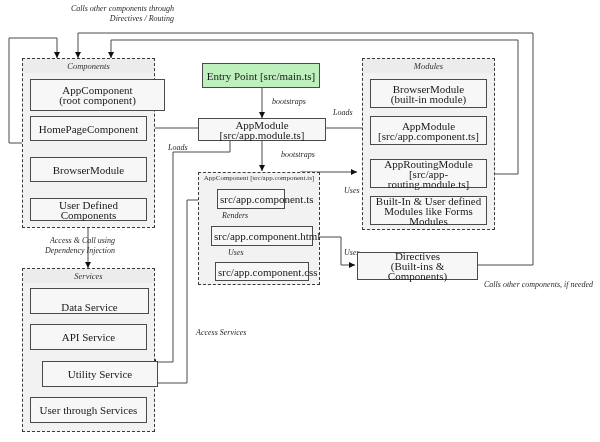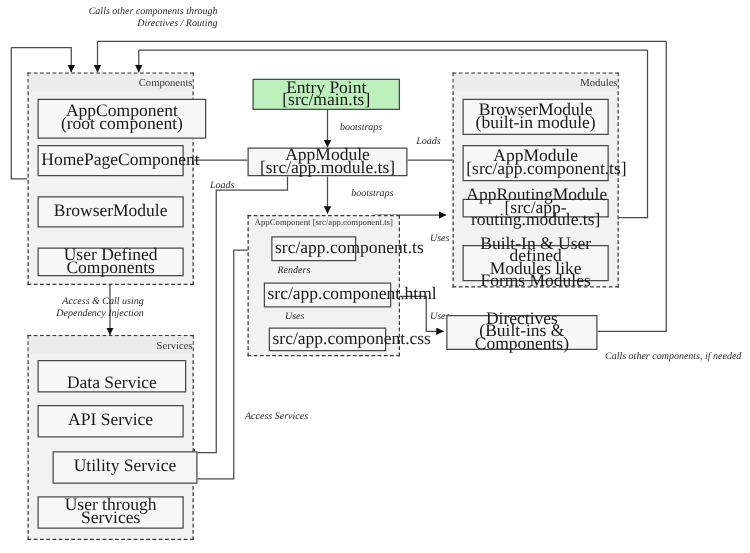--- a/index.html
+++ b/index.html
@@ -14,36 +14,37 @@
   
   .group{
     position:absolute;
     border:1px dashed #3a3a3a;
     background:#f2f2f2;
     box-sizing:border-box;
   }
   .group-title{
     position:absolute;left:0;right:0;top:0;
     height:14px;line-height:14px;
-    text-align:right;
+    text-align:center;
     font-size:8.5px;
     color:#333;
     background:#ececec;
     border-bottom:0;
+    font-style:italic;
   }
 
   
   .box{
     position:absolute;
     box-sizing:border-box;
     border:1px solid #4a4a4a;
     background:#f7f7f7;
     display:flex;align-items:center;justify-content:center;
     text-align:center;
-    font-size:14px;
+    font-size:11px;
     line-height:10px;
     color:#1a1a1a;
     padding:1px 2px;
   }
   .box.entry{
     background:#bdf0bd;
     border:1px solid #4a4a4a;
   }
   .box .l2{display:block;}
   .boxtext{display:block;width:100%;}
@@ -213,21 +214,21 @@
       <span>BrowserModule</span><br>
       <span class="l2">(built-in module)</span>
     </span>
   </div>
   <div class="box" style="left:370px;top:116px;width:117px;height:29px;">
     <span class="boxtext">
       <span>AppModule</span><br>
       <span class="l2">[src/app.component.ts]</span>
     </span>
   </div>
-  <div class="box" style="left:370px;top:159px;width:117px;height:15px;">
+  <div class="box" style="left:370px;top:159px;width:117px;height:29px;">
     <span class="boxtext">
       <span>AppRoutingModule</span><br>
       <span class="l2">[src/app-routing.module.ts]</span>
     </span>
   </div>
   <div class="box" style="left:370px;top:196px;width:117px;height:29px;">
     <span class="boxtext">
       <span>Built-In &amp; User defined</span><br>
       <span class="l2">Modules like Forms Modules</span>
     </span>

